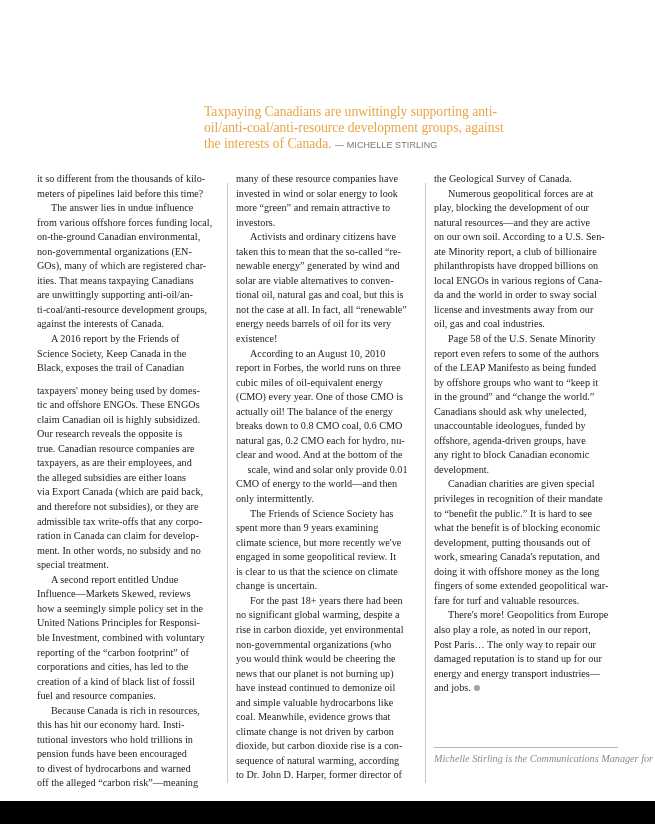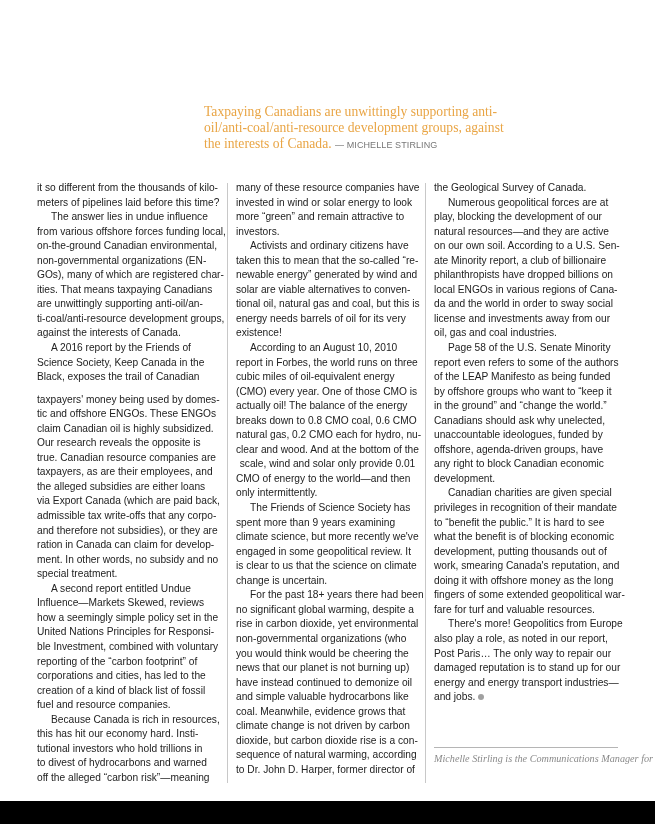--- a/index.html
+++ b/index.html
@@ -33,23 +33,23 @@
     color: #e9a545;
   }
   .pullquote .attrib {
     font-family: "Liberation Sans", "DejaVu Sans", sans-serif;
     font-size: 9px;
     color: #777;
     letter-spacing: 0.1px;
   }
   .col {
     position: absolute;
-    top: 181px;
+    top: 172px;
     width: 183px;
-    font-family: Liberation Sans, sans-serif;
+    font-family: Liberation Serif, serif;
     font-size: 10.2px;
     line-height: 14.55px;
     color: #222;
   }
   .col p {
     margin: 0;
     text-indent: 14px;
     white-space: nowrap;
   }
   .col p.cont { text-indent: 0; }
@@ -139,58 +139,60 @@
         <span class="line" style="text-indent: 0px;">Science Society, Keep Canada in the</span>
         <span class="line" style="text-indent: 0px;">Black, exposes the trail of Canadian</span>
         <span class="line" style="text-indent: 0px; margin-top: 8px;">taxpayers' money being used by domes-</span>
         <span class="line" style="text-indent: 0px;">tic and offshore ENGOs. These ENGOs</span>
         <span class="line" style="text-indent: 0px;">claim Canadian oil is highly subsidized.</span>
         <span class="line" style="text-indent: 0px;">Our research reveals the opposite is</span>
         <span class="line" style="text-indent: 0px;">true. Canadian resource companies are</span>
         <span class="line" style="text-indent: 0px;">taxpayers, as are their employees, and</span>
         <span class="line" style="text-indent: 0px;">the alleged subsidies are either loans</span>
         <span class="line" style="text-indent: 0px;">via Export Canada (which are paid back,</span>
+        <span class="line" style="text-indent: 0px;">and therefore not subsidies), or they are</span>
         <span class="line" style="text-indent: 0px;">admissible tax write-offs that any corpo-</span>
-        <span class="line" style="text-indent: 0px;">and therefore not subsidies), or they are</span>
         <span class="line" style="text-indent: 0px;">ration in Canada can claim for develop-</span>
         <span class="line" style="text-indent: 0px;">ment. In other words, no subsidy and no</span>
         <span class="line" style="text-indent: 0px;">special treatment.</span>
       </p>
       <p>
         <span class="line">A second report entitled Undue</span>
         <span class="line" style="text-indent: 0px;">Influence—Markets Skewed, reviews</span>
         <span class="line" style="text-indent: 0px;">how a seemingly simple policy set in the</span>
         <span class="line" style="text-indent: 0px;">United Nations Principles for Responsi-</span>
         <span class="line" style="text-indent: 0px;">ble Investment, combined with voluntary</span>
         <span class="line" style="text-indent: 0px;">reporting of the “carbon footprint” of</span>
         <span class="line" style="text-indent: 0px;">corporations and cities, has led to the</span>
         <span class="line" style="text-indent: 0px;">creation of a kind of black list of fossil</span>
         <span class="line" style="text-indent: 0px;">fuel and resource companies.</span>
       </p>
       <p>
         <span class="line">Because Canada is rich in resources,</span>
         <span class="line" style="text-indent: 0px;">this has hit our economy hard. Insti-</span>
         <span class="line" style="text-indent: 0px;">tutional investors who hold trillions in</span>
+        <span class="line" style="text-indent: 0px;">pension funds have been encouraged</span>
         <span class="line" style="text-indent: 0px;">to divest of hydrocarbons and warned</span>
         <span class="line" style="text-indent: 0px;">off the alleged “carbon risk”—meaning</span>
       </p>
     </div>
   <div class="col col2">
       <p class="cont">
         <span class="line">many of these resource companies have</span>
         <span class="line" style="text-indent: 0px;">invested in wind or solar energy to look</span>
         <span class="line" style="text-indent: 0px;">more “green” and remain attractive to</span>
         <span class="line" style="text-indent: 0px;">investors.</span>
       </p>
       <p>
         <span class="line">Activists and ordinary citizens have</span>
         <span class="line" style="text-indent: 0px;">taken this to mean that the so-called “re-</span>
         <span class="line" style="text-indent: 0px;">newable energy” generated by wind and</span>
         <span class="line" style="text-indent: 0px;">solar are viable alternatives to conven-</span>
         <span class="line" style="text-indent: 0px;">tional oil, natural gas and coal, but this is</span>
+        <span class="line" style="text-indent: 0px;">not the case at all. In fact, all “renewable”</span>
         <span class="line" style="text-indent: 0px;">energy needs barrels of oil for its very</span>
         <span class="line" style="text-indent: 0px;">existence!</span>
       </p>
       <p>
         <span class="line">According to an August 10, 2010</span>
         <span class="line" style="text-indent: 0px;">report in Forbes, the world runs on three</span>
         <span class="line" style="text-indent: 0px;">cubic miles of oil-equivalent energy</span>
         <span class="line" style="text-indent: 0px;">(CMO) every year. One of those CMO is</span>
         <span class="line" style="text-indent: 0px;">actually oil! The balance of the energy</span>
         <span class="line" style="text-indent: 0px;">breaks down to 0.8 CMO coal, 0.6 CMO</span>

